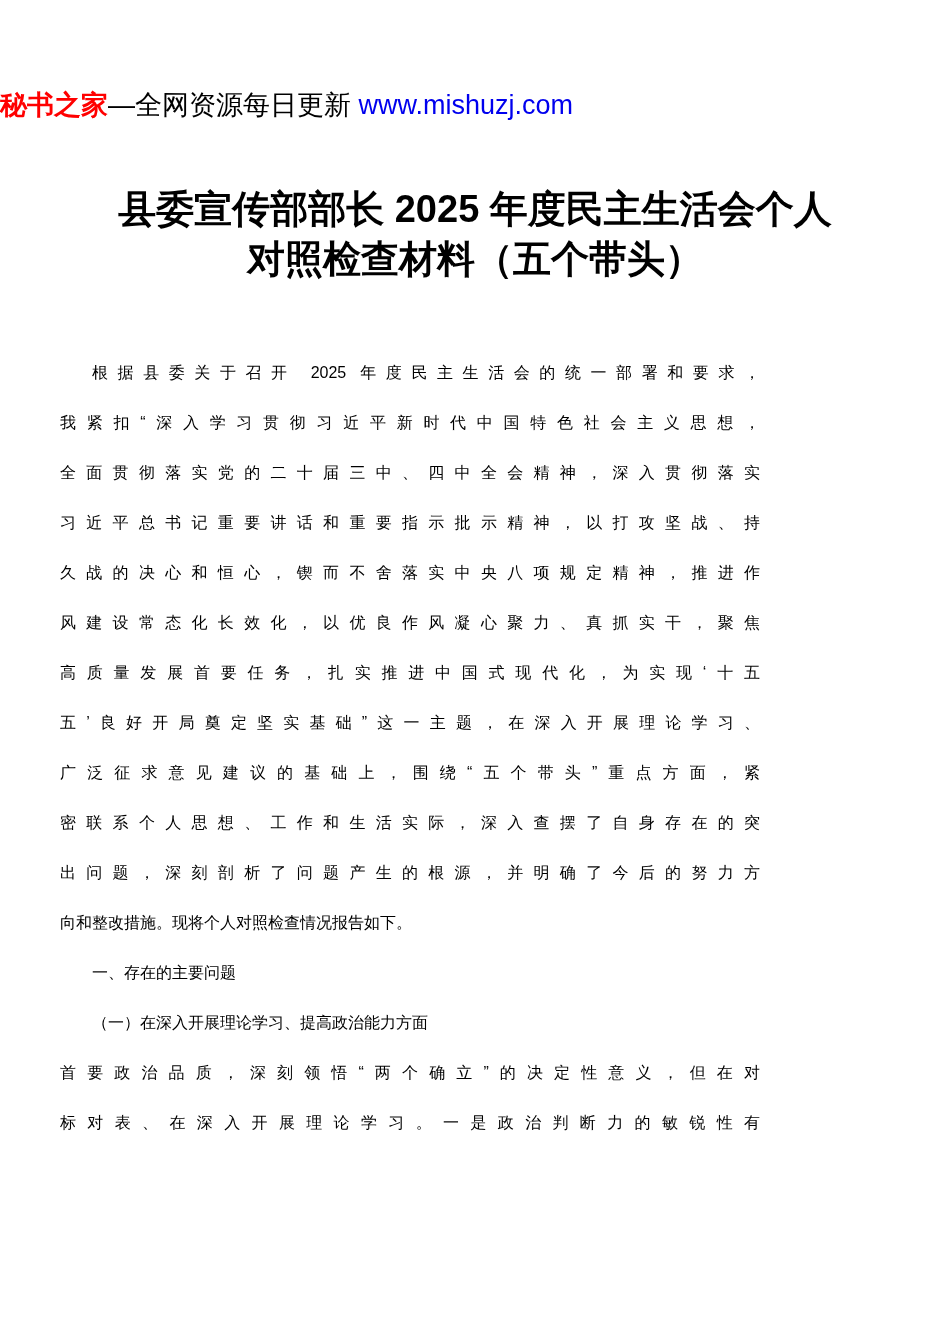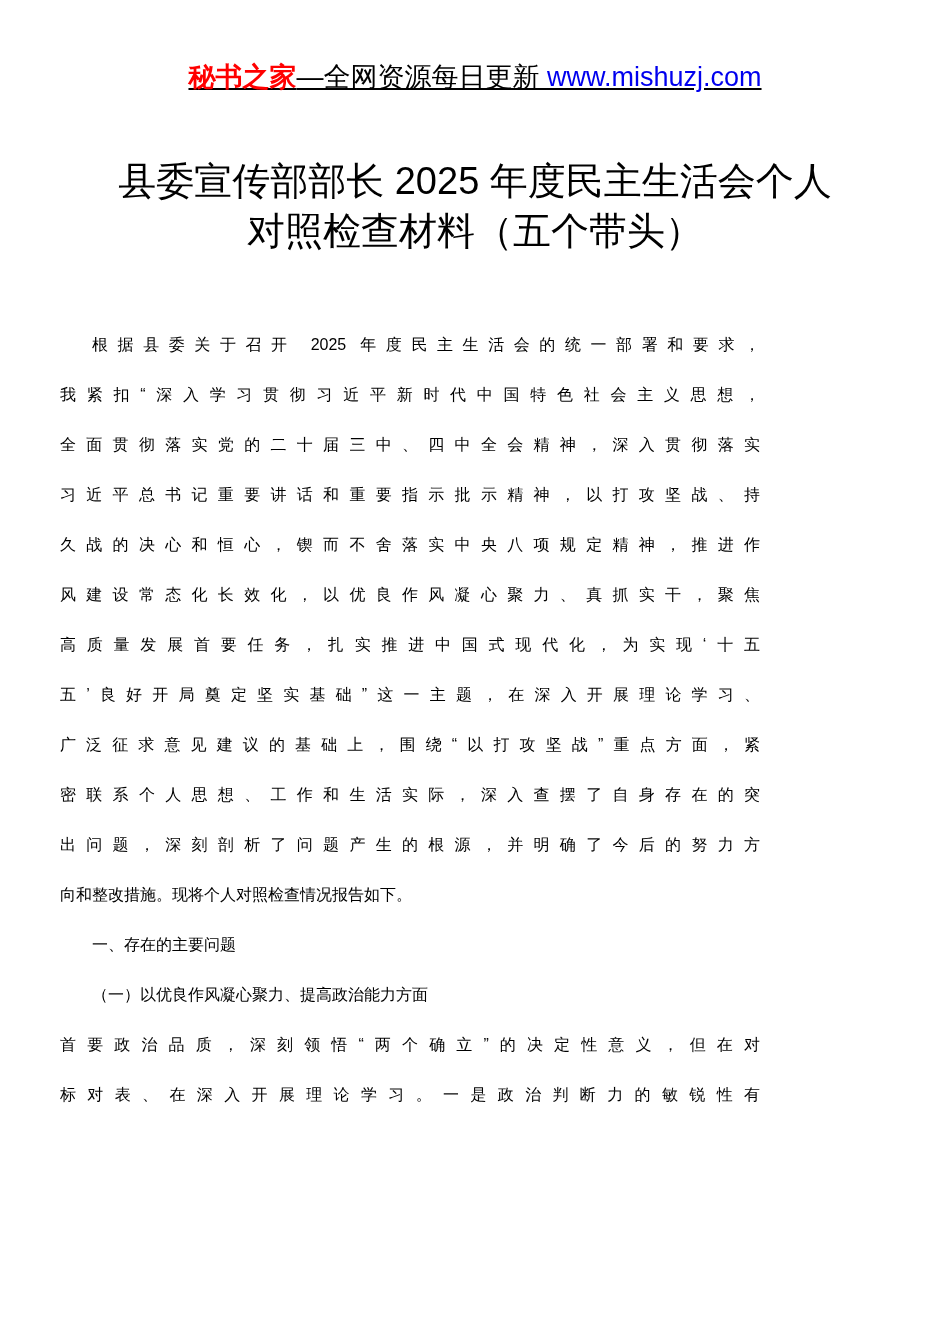--- a/index.html
+++ b/index.html
@@ -8,43 +8,41 @@
     background: #ffffff;
   }
   body {
     width: 950px;
     height: 1344px;
     overflow: hidden;
     font-family: "Liberation Sans", sans-serif;
     color: #000000;
   }
   .page-header {
-    margin-top: 60px;
-    text-align: center;
+    margin-top: 88px;
     font-size: 27px;
     line-height: 34px;
     white-space: nowrap;
-    text-decoration: underline;
   }
   .site-name {
     color: #ff0000;
     font-weight: 700;
   }
   .tagline {
     color: #000000;
   }
   .site-url {
     color: #0000ee;
     text-decoration: none;
   }
   .doc-title {
     margin-top: 62px;
     text-align: center;
     font-size: 38px;
-    font-weight: 400;
+    font-weight: 700;
     line-height: 50px;
   }
   .doc-body {
     margin-top: 64px;
     margin-left: 60px;
     width: 700px;
     font-size: 16px;
     line-height: 50px;
   }
   .line {
@@ -75,21 +73,21 @@
 
 <div class="doc-body">
     <div class="line indent fill"><span>根据县委关于召开 2025 年度民主生活会的统一部署和要求，</span></div>
     <div class="line fill"><span>我紧扣“深入学习贯彻习近平新时代中国特色社会主义思想，</span></div>
     <div class="line fill"><span>全面贯彻落实党的二十届三中、四中全会精神，深入贯彻落实</span></div>
     <div class="line fill"><span>习近平总书记重要讲话和重要指示批示精神，以打攻坚战、持</span></div>
     <div class="line fill"><span>久战的决心和恒心，锲而不舍落实中央八项规定精神，推进作</span></div>
     <div class="line fill"><span>风建设常态化长效化，以优良作风凝心聚力、真抓实干，聚焦</span></div>
     <div class="line fill"><span>高质量发展首要任务，扎实推进中国式现代化，为实现‘十五</span></div>
     <div class="line fill"><span>五’良好开局奠定坚实基础”这一主题，在深入开展理论学习、</span></div>
-    <div class="line fill"><span>广泛征求意见建议的基础上，围绕“以打攻坚战”重点方面，紧</span></div>
+    <div class="line fill"><span>广泛征求意见建议的基础上，围绕“五个带头”重点方面，紧</span></div>
     <div class="line fill"><span>密联系个人思想、工作和生活实际，深入查摆了自身存在的突</span></div>
     <div class="line fill"><span>出问题，深刻剖析了问题产生的根源，并明确了今后的努力方</span></div>
     <div class="line"><span>向和整改措施。现将个人对照检查情况报告如下。</span></div>
     <div class="line indent"><span>一、存在的主要问题</span></div>
-    <div class="line indent"><span>（一）以优良作风凝心聚力、提高政治能力方面</span></div>
+    <div class="line indent"><span>（一）在深入开展理论学习、提高政治能力方面</span></div>
     <div class="line fill"><span>首要政治品质，深刻领悟“两个确立”的决定性意义，但在对</span></div>
     <div class="line fill"><span>标对表、在深入开展理论学习。</span><span class="bold">一是</span><span>政治判断力的敏锐性有</span></div>
   </div>
 
 </body></html>

